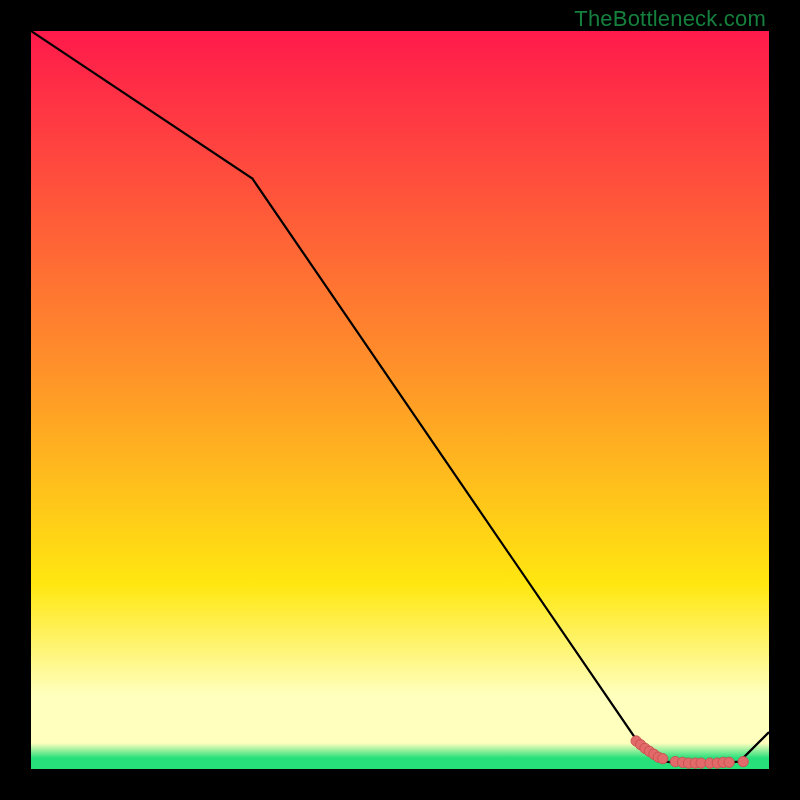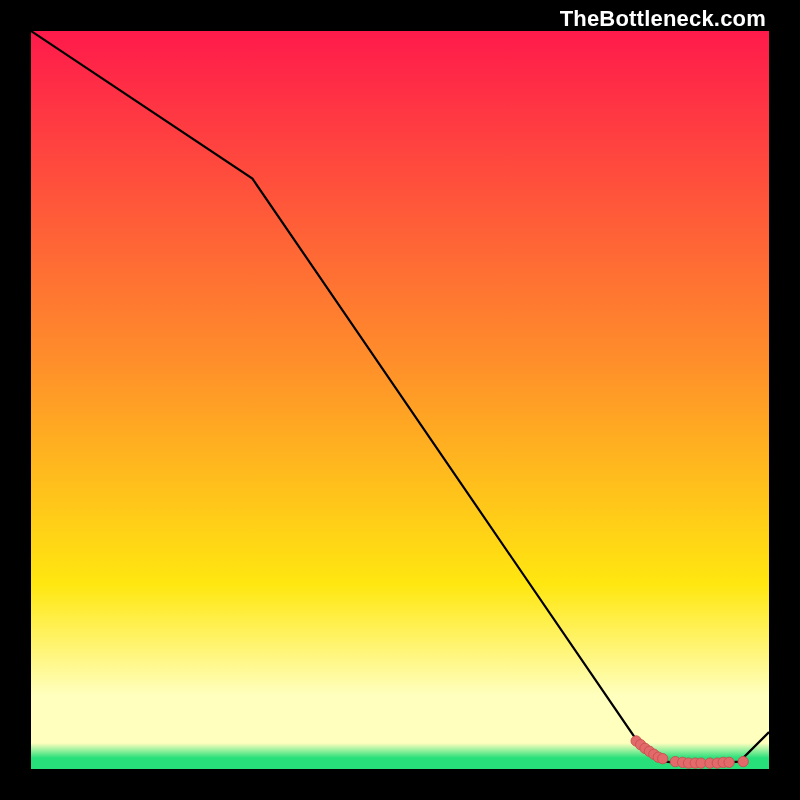--- a/index.html
+++ b/index.html
@@ -15,23 +15,23 @@
     position: absolute;
     left: 31px;
     top: 31px;
     width: 738px;
     height: 738px;
   }
   .watermark {
     position: absolute;
     right: 34px;
     top: 6px;
-    color: #ffffff;
+    color: #15803d;
     font-size: 22px;
-    font-weight: 700;
+    font-weight: 400;
     letter-spacing: 0.2px;
   }
   svg { display: block; }
 </style>
 </head>
 <body>
 
 <div class="watermark">TheBottleneck.com</div>
 
 <div class="frame">

